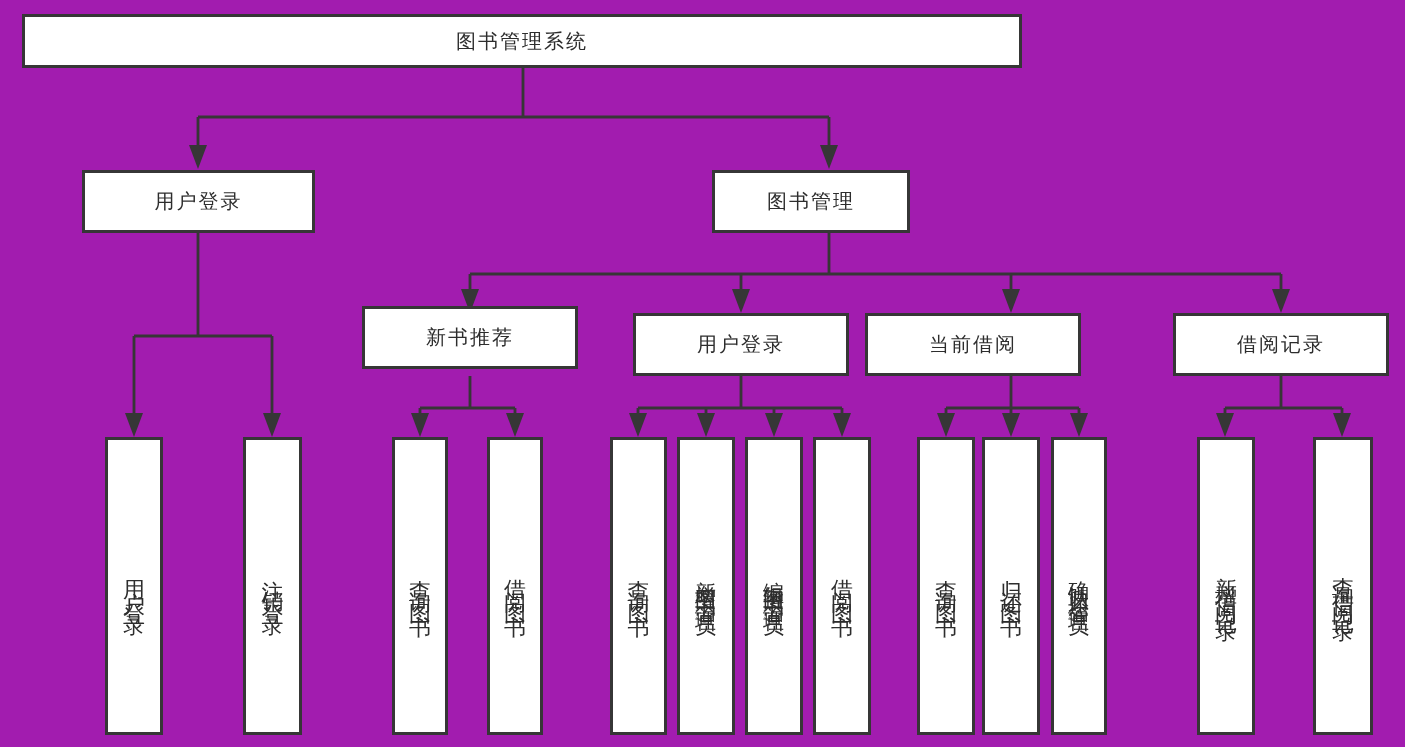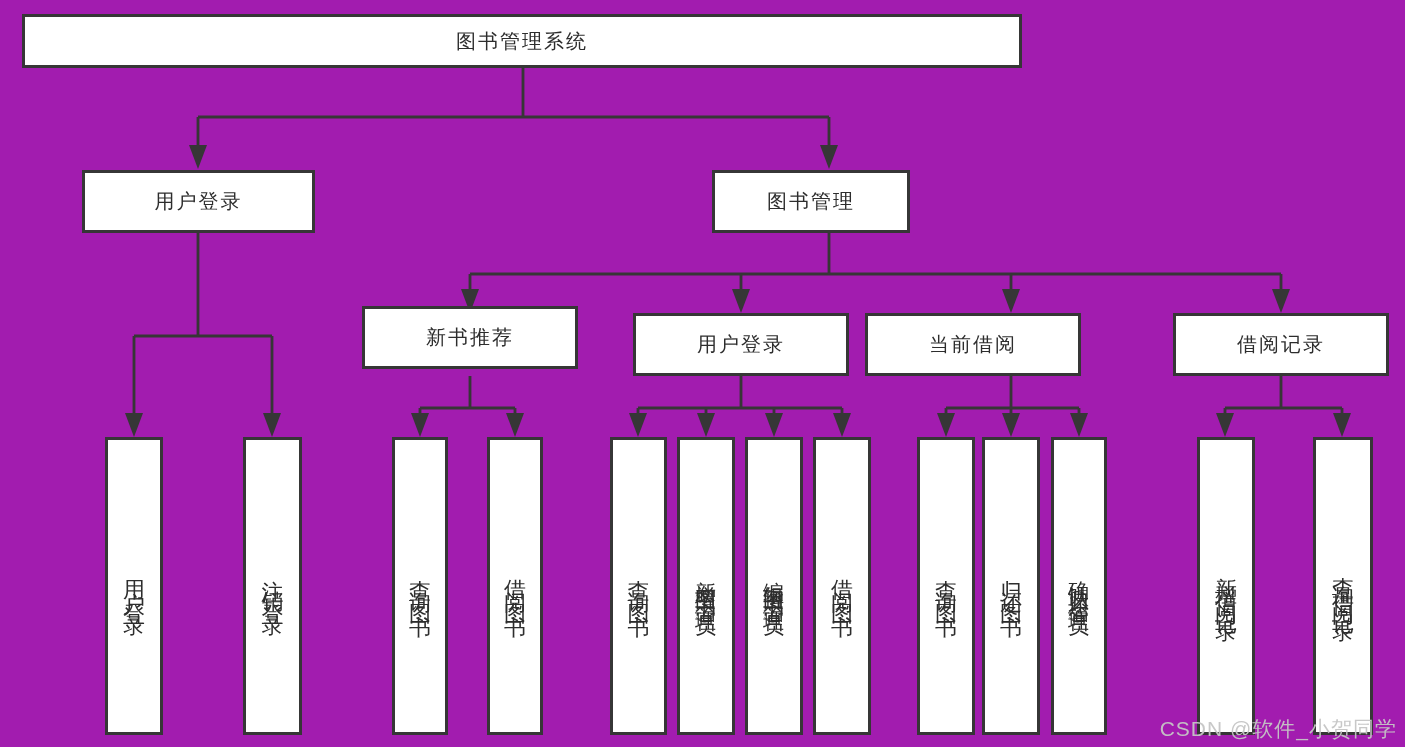--- a/index.html
+++ b/index.html
@@ -164,15 +164,14 @@
     <span class="vtext">确认归还（管理员）</span>
   </div>
 
   <div class="node vbox mid n-br-add">
     <span class="vtext">新增借阅记录</span>
   </div>
   <div class="node vbox mid n-br-query">
     <span class="vtext">查询借阅记录</span>
   </div>
 
-  <div class="watermark">CSDN @软件_小贺同学</div>
 
 </div>
 
 </body></html>

